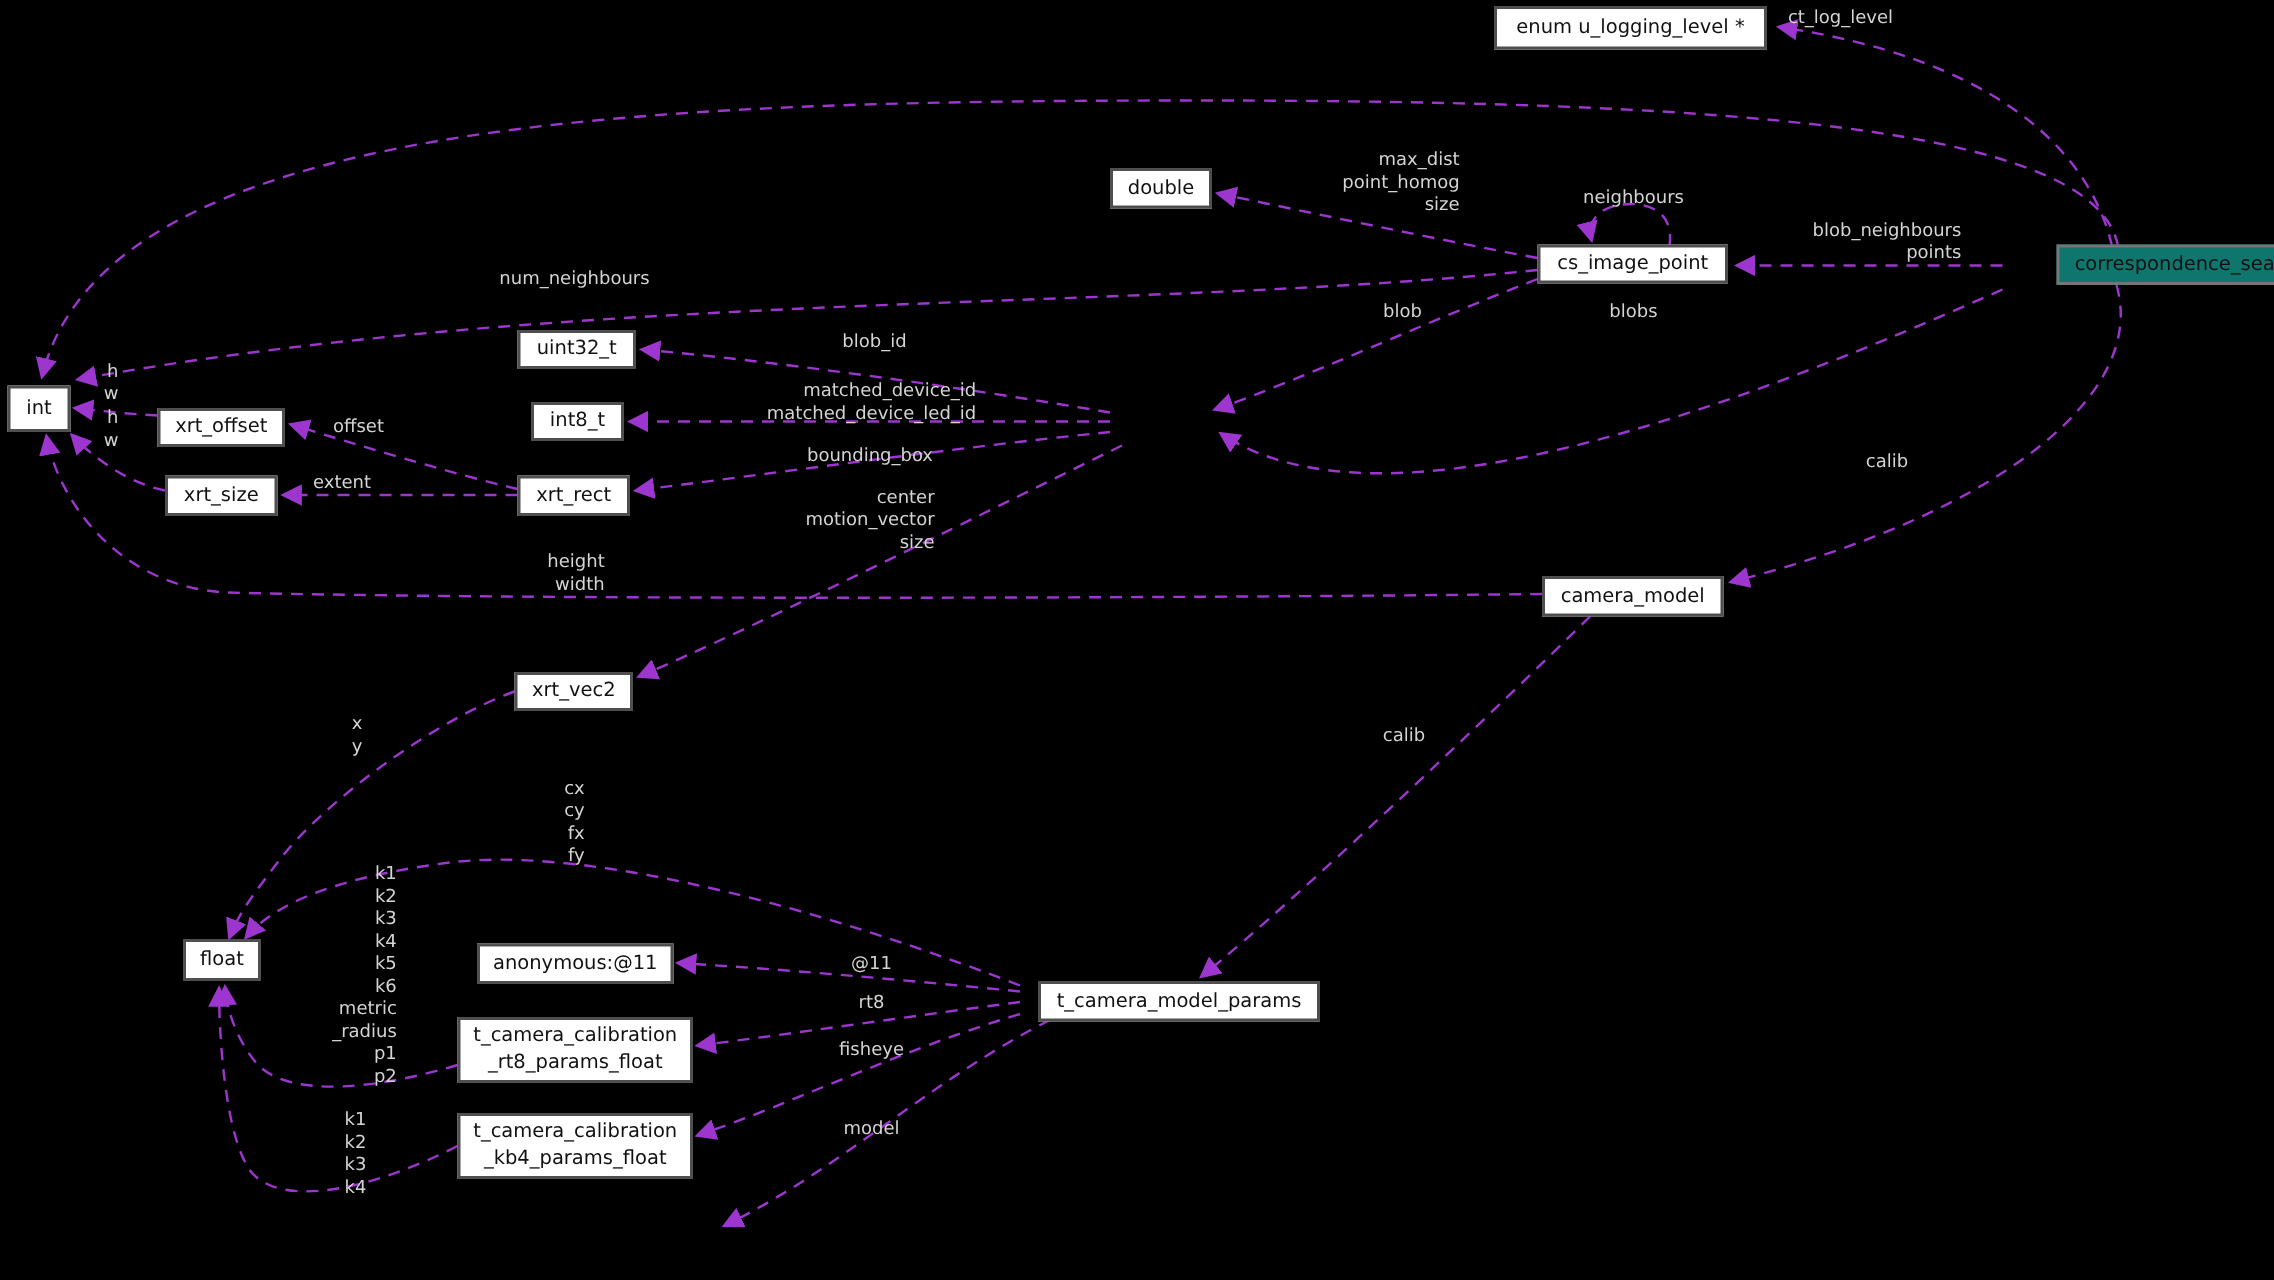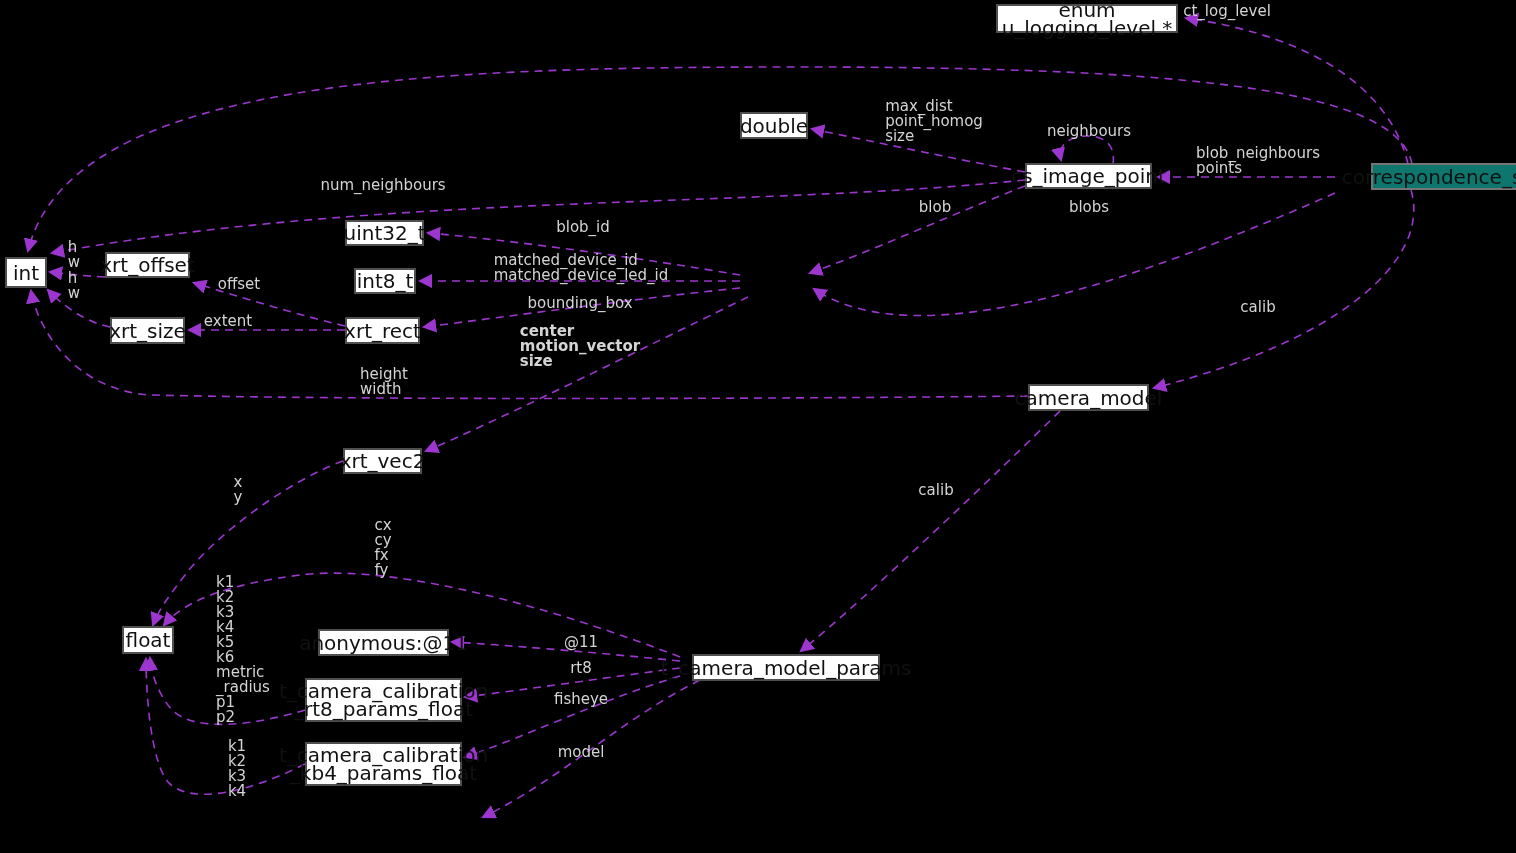--- a/index.html
+++ b/index.html
@@ -11,35 +11,35 @@
     overflow:hidden;
   }
   #edges{position:absolute;left:0;top:0;width:1516px;height:853px;}
   .edge{fill:none;stroke:#9C36CE;stroke-width:1.6;stroke-dasharray:8,6;}
   .node{
     position:absolute;
     box-sizing:border-box;
     background:#fff;
     border:2px solid #4f4f4f;
     color:#111;
-    font-size:20px;
+    font-size:13px;
     line-height:18px;
     display:flex;align-items:center;justify-content:center;
     text-align:center;
     white-space:pre-line;
     cursor:pointer;
   }
   .node.highlight{background:#0f766e;border-color:#757575;margin-left:36px;}
   .elabel{
     position:absolute;
     transform:translateX(-50%);
     color:#D4D4D4;
-    font-size:15px;
+    font-size:12px;
     line-height:15px;
-    text-align:left;
+    text-align:right;
     white-space:pre-line;
     pointer-events:none;
   }
 </style>
 </head>
 <body>
 
 <div id="canvas">
 
   <svg id="edges" width="1516" height="853" viewBox="0 0 1516 853">
@@ -76,21 +76,21 @@
     <path class="edge" marker-end="url(#arrow)" d="M 305,710 C 255,725 195,733 172,710 C 158,694 151,673 150,658"></path>
     <path class="edge" marker-end="url(#arrow)" d="M 305,764 C 250,792 190,806 168,782 C 150,760 146,690 146,659"></path>
   </svg>
 
   <div class="node" style="left:996px;top:4px;width:182px;height:29px;">enum u_logging_level *</div>
   <div class="node" style="left:740px;top:112px;width:68px;height:27px;">double</div>
   <div class="node" style="left:1025px;top:163px;width:127px;height:26px;">cs_image_point</div>
   <div class="node highlight" style="left:1335px;top:163px;width:178px;height:27px;">correspondence_search</div>
   <div class="node" style="left:345px;top:220px;width:79px;height:26px;">uint32_t</div>
   <div class="node" style="left:5px;top:257px;width:42px;height:31px;">int</div>
-  <div class="node" style="left:105px;top:252px;width:85px;height:26px;">xrt_offset</div>
+  <div class="node" style="left:105px;top:272px;width:85px;height:26px;">xrt_offset</div>
   <div class="node" style="left:354px;top:268px;width:62px;height:26px;">int8_t</div>
   <div class="node" style="left:110px;top:317px;width:75px;height:27px;">xrt_size</div>
   <div class="node" style="left:345px;top:317px;width:75px;height:27px;">xrt_rect</div>
   <div class="node" style="left:1028px;top:384px;width:121px;height:27px;text-align:right;">camera_model</div>
   <div class="node" style="left:343px;top:448px;width:79px;height:26px;">xrt_vec2</div>
   <div class="node" style="left:122px;top:626px;width:52px;height:28px;">float</div>
   <div class="node" style="left:318px;top:629px;width:131px;height:27px;">anonymous:@11</div>
   <div class="node" style="left:680px;top:654px;width:188px;height:27px;margin-left:12px;">t_camera_model_params</div>
   <div class="node" style="left:305px;top:678px;width:157px;height:44px;">t_camera_calibration
 _rt8_params_float</div>
@@ -110,21 +110,21 @@
   <div class="elabel" style="left:1089px;top:200px;">blobs</div>
   <div class="elabel" style="left:581px;top:253px;">matched_device_id
 matched_device_led_id</div>
   <div class="elabel" style="left:580px;top:296px;">bounding_box</div>
   <div class="elabel" style="left:239px;top:277px;">offset</div>
   <div class="elabel" style="left:228px;top:314px;">extent</div>
   <div class="elabel" style="left:74px;top:240px;">h
 w</div>
   <div class="elabel" style="left:74px;top:271px;">h
 w</div>
-  <div class="elabel" style="left:580px;top:324px;font-weight:bold;">center
+  <div class="elabel" style="left:580px;top:324px;">center
 motion_vector
 size</div>
   <div class="elabel" style="left:1258px;top:300px;">calib</div>
   <div class="elabel" style="left:384px;top:367px;">height
 width</div>
   <div class="elabel" style="left:238px;top:475px;">x
 y</div>
   <div class="elabel" style="left:383px;top:518px;">cx
 cy
 fx

